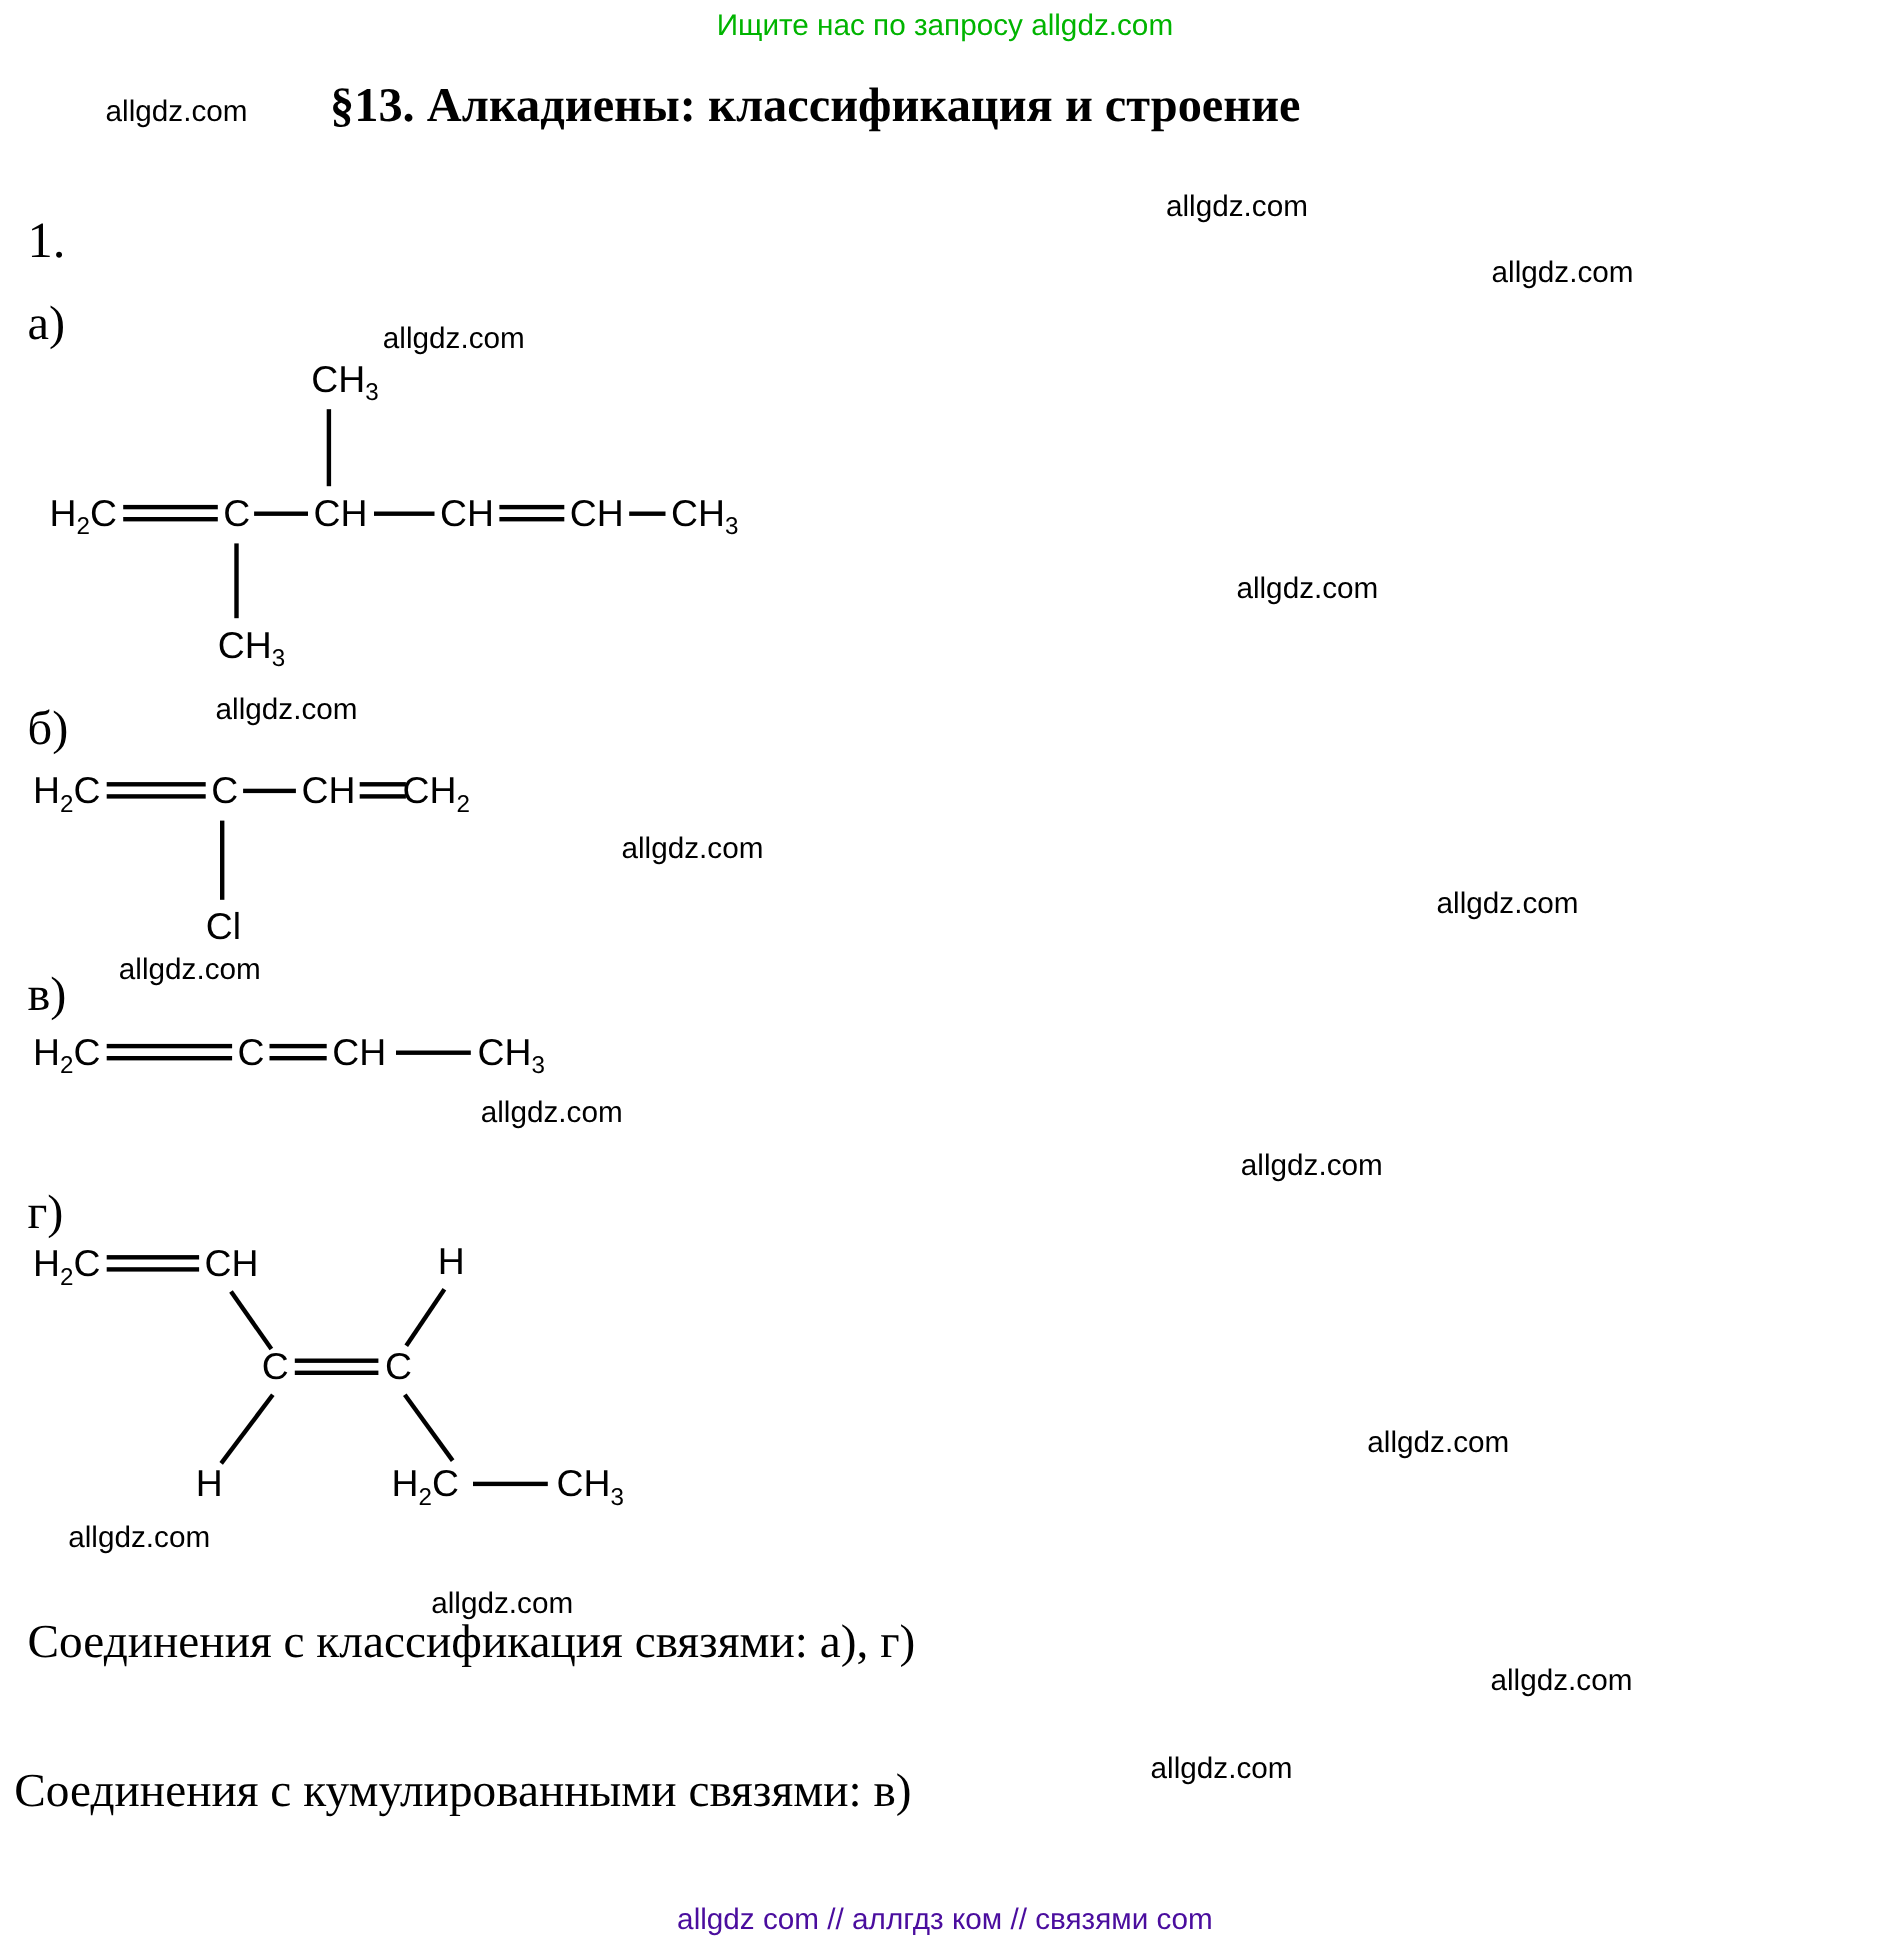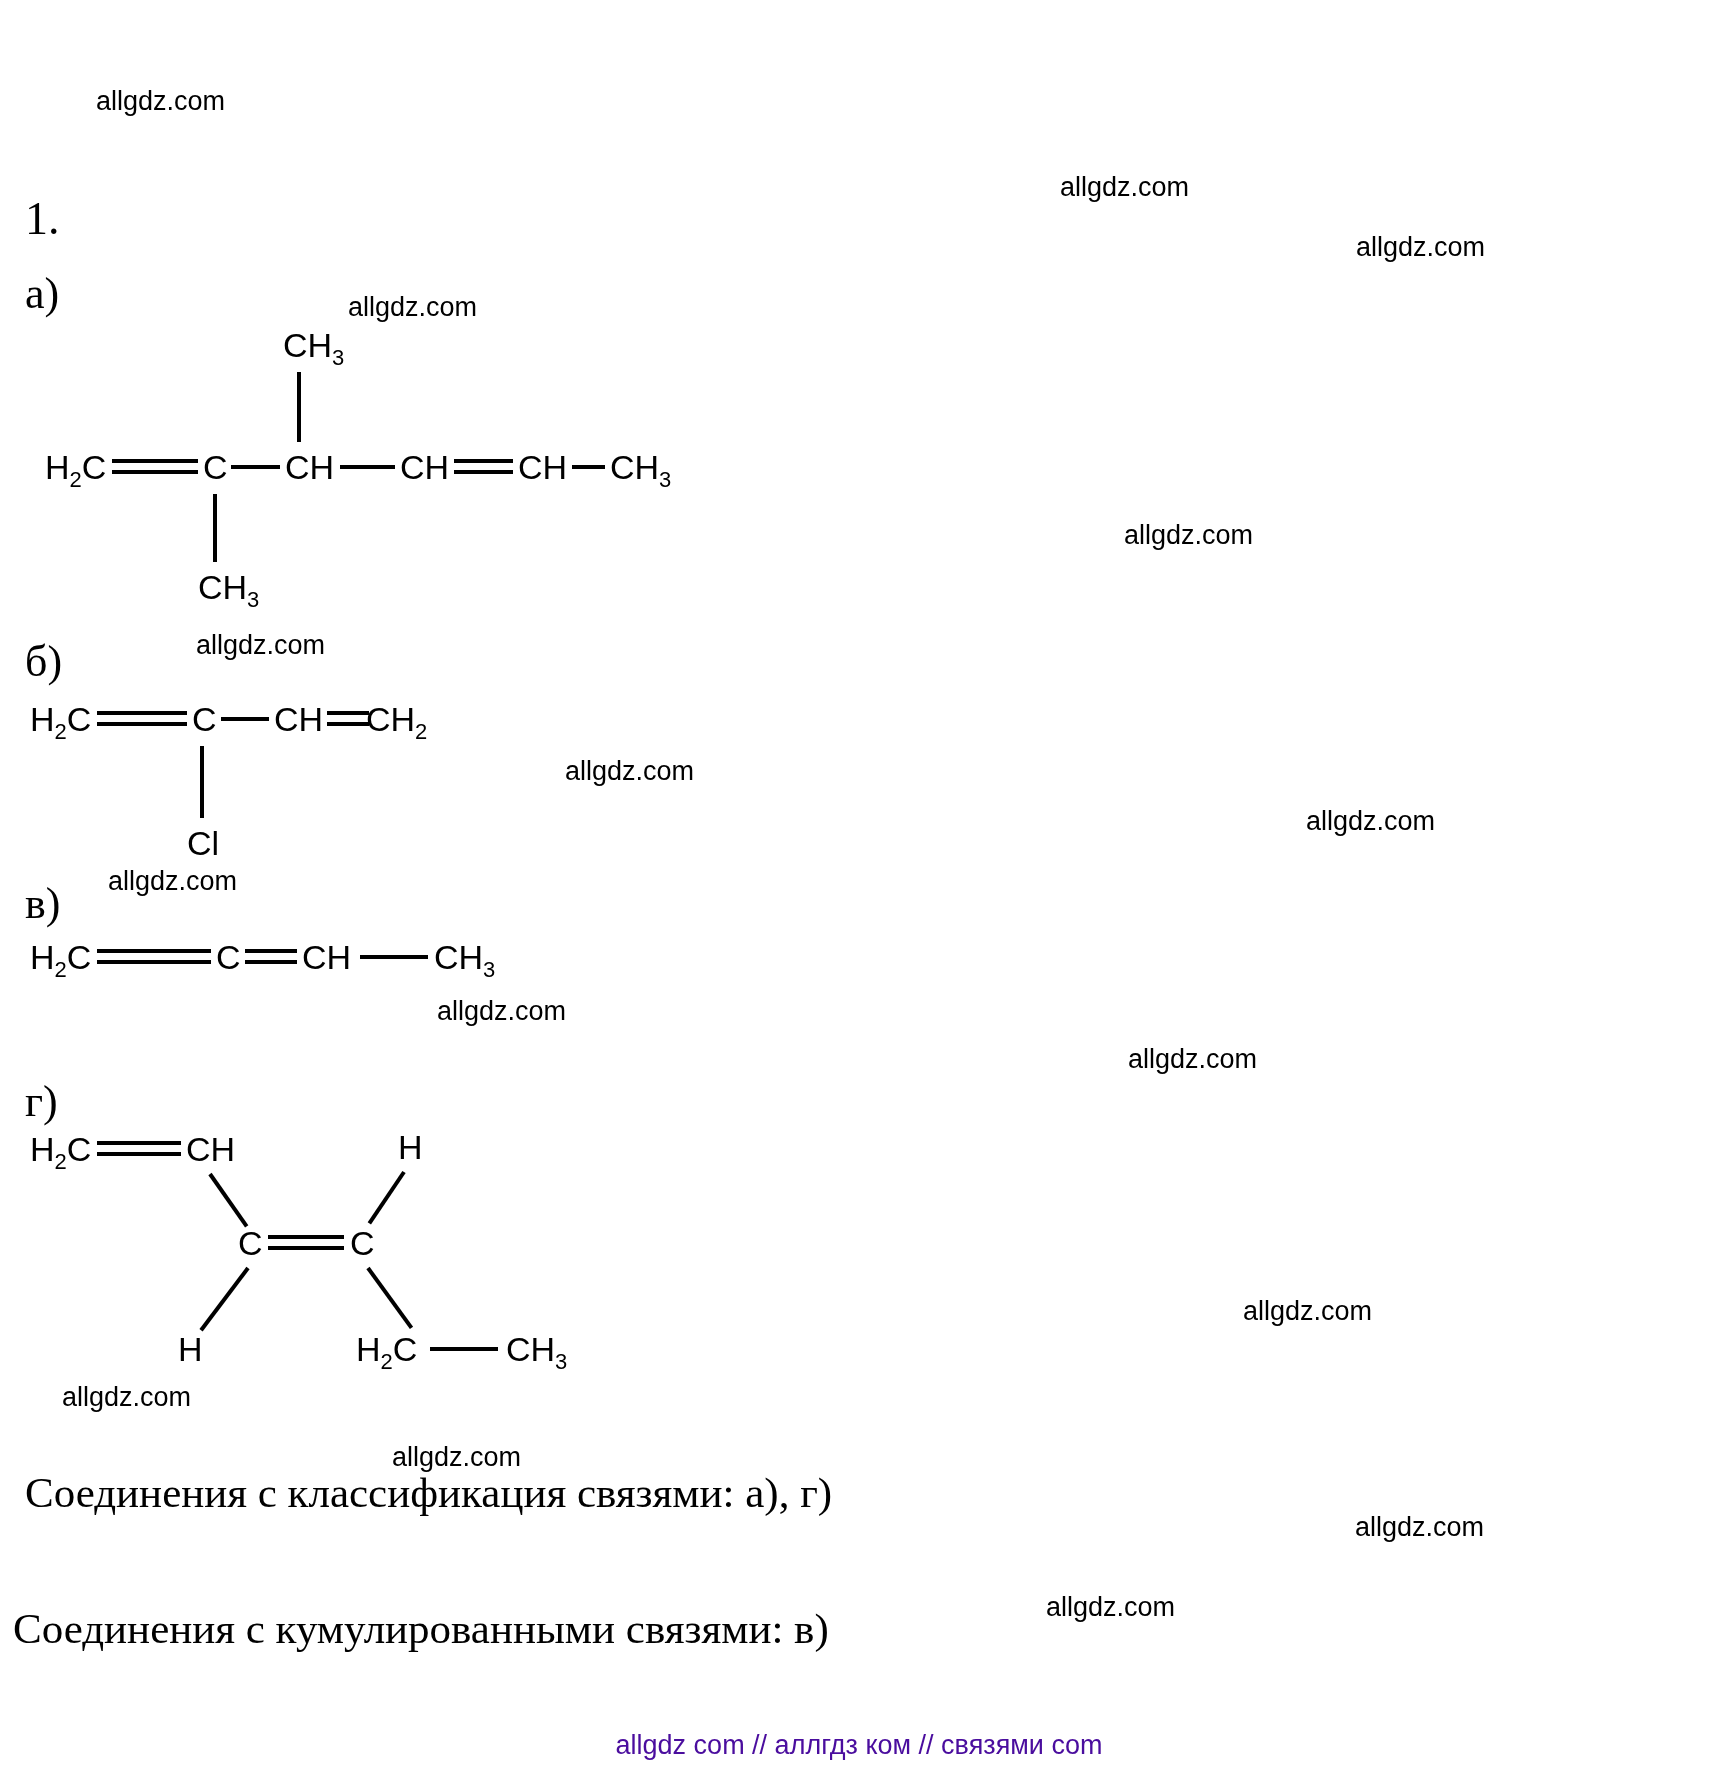--- a/index.html
+++ b/index.html
@@ -34,38 +34,40 @@
   .footer {
     position:absolute; top:1730px; left:0; width:100%; text-align:center;
     font-size:27px; color:#4a0d9e;
   }
 </style>
 </head>
 <body>
 
 <div class="page">
 
+  <div class="banner">Ищите нас по запросу allgdz.com</div>
 
   <span class="wm" style="left:96px;top:86px">allgdz.com</span>
   <span class="wm" style="left:1060px;top:172px">allgdz.com</span>
   <span class="wm" style="left:1356px;top:232px">allgdz.com</span>
   <span class="wm" style="left:348px;top:292px">allgdz.com</span>
   <span class="wm" style="left:1124px;top:520px">allgdz.com</span>
   <span class="wm" style="left:196px;top:630px">allgdz.com</span>
   <span class="wm" style="left:565px;top:756px">allgdz.com</span>
   <span class="wm" style="left:1306px;top:806px">allgdz.com</span>
   <span class="wm" style="left:108px;top:866px">allgdz.com</span>
   <span class="wm" style="left:437px;top:996px">allgdz.com</span>
   <span class="wm" style="left:1128px;top:1044px">allgdz.com</span>
   <span class="wm" style="left:1243px;top:1296px">allgdz.com</span>
   <span class="wm" style="left:62px;top:1382px">allgdz.com</span>
   <span class="wm" style="left:392px;top:1442px">allgdz.com</span>
   <span class="wm" style="left:1355px;top:1512px">allgdz.com</span>
   <span class="wm" style="left:1046px;top:1592px">allgdz.com</span>
 
+  <h1 class="title">§13. Алкадиены: классификация и строение</h1>
 
   <span class="num" style="left:25px;top:192px">1.</span>
 
   <div>
     <span class="slabel" style="left:25px;top:268px"><span>а)</span></span>
 
     <span class="atom" style="left:283px;top:326px"><span>CH</span><sub>3</sub></span>
     <div class="bond sv" style="left:297px;top:372px;height:70px"></div>
 
     <span class="atom" style="left:45px;top:448px"><span>H</span><sub>2</sub><span>C</span></span>

